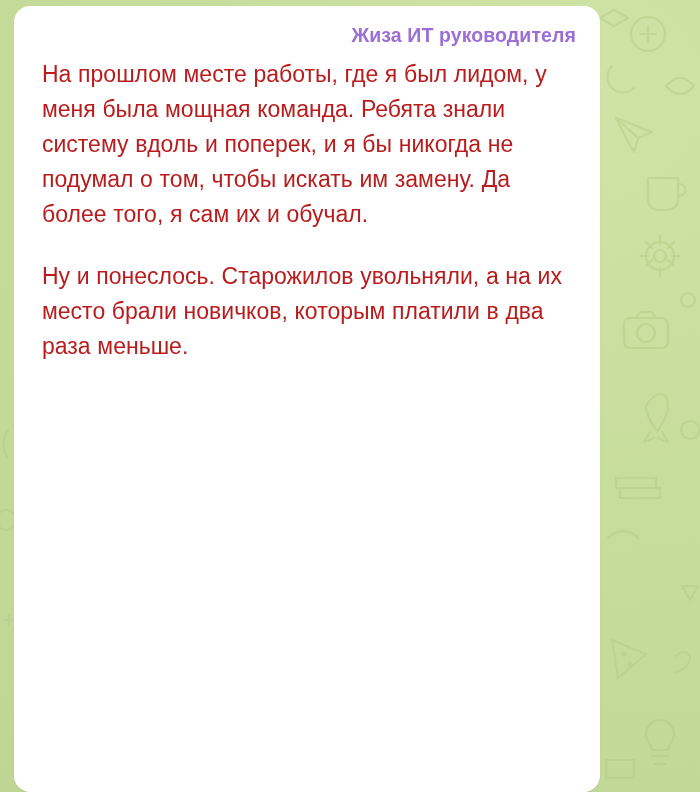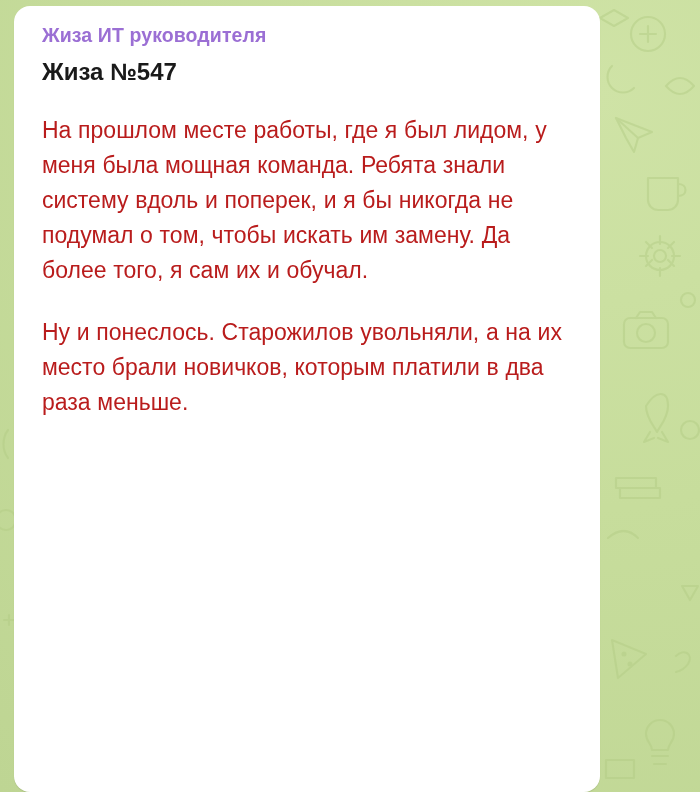--- a/index.html
+++ b/index.html
@@ -44,20 +44,21 @@
     box-shadow: 0 1px 1px rgba(0,0,0,0.10);
   }
 
   .channel-name {
     color: #9b6fd4;
     font-size: 19.5px;
     font-weight: bold;
     line-height: 1.2;
     margin: 0 0 10px 0;
     letter-spacing: 0.1px;
+    text-align: right;
   }
 
   .post-title {
     color: #1a1a1a;
     font-size: 24px;
     font-weight: bold;
     line-height: 1.25;
     margin: 0 0 26px 0;
   }
 
@@ -118,19 +119,18 @@
       <circle cx="688" cy="300" r="7"></circle>
       <path d="M606 760 h28 v18 h-28 z"></path>
       <path d="M676 656 c8 -8 18 -2 12 8 c-4 6 -12 8 -12 8"></path>
     </g>
   </svg>
 </div>
 
 <div id="bubble">
   <div class="channel-name">Жиза ИТ руководителя</div>
 
-  <div class="post-title">Жиза №547</div>
 
   <div class="post-body">
     <p>На прошлом месте работы, где я был лидом, у меня была мощная команда. Ребята знали систему вдоль и поперек, и я бы никогда не подумал о том, чтобы искать им замену. Да более того, я сам их и обучал.</p>
     <p>Ну и понеслось. Старожилов увольняли, а на их место брали новичков, которым платили в два раза меньше.</p>
   </div>
 </div>
 
 </body></html>

